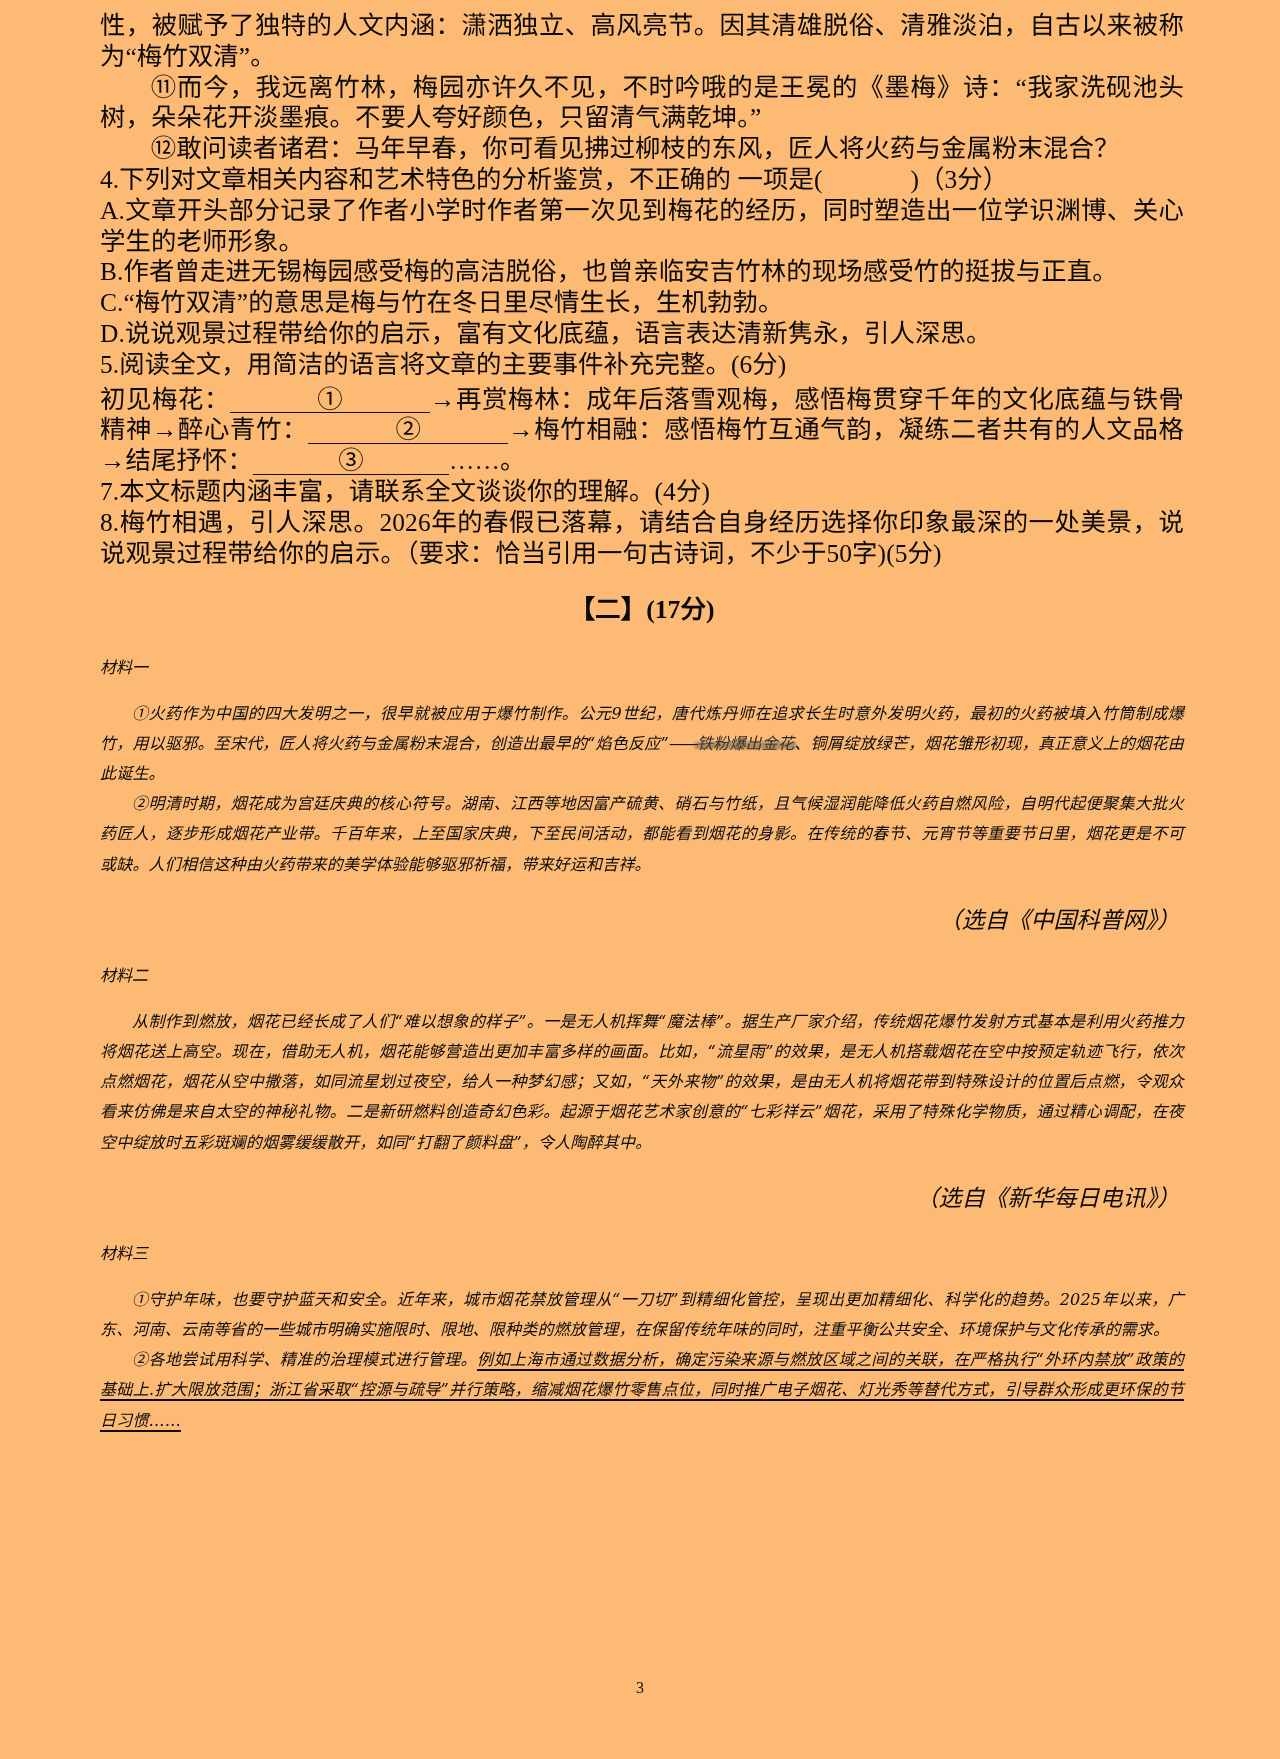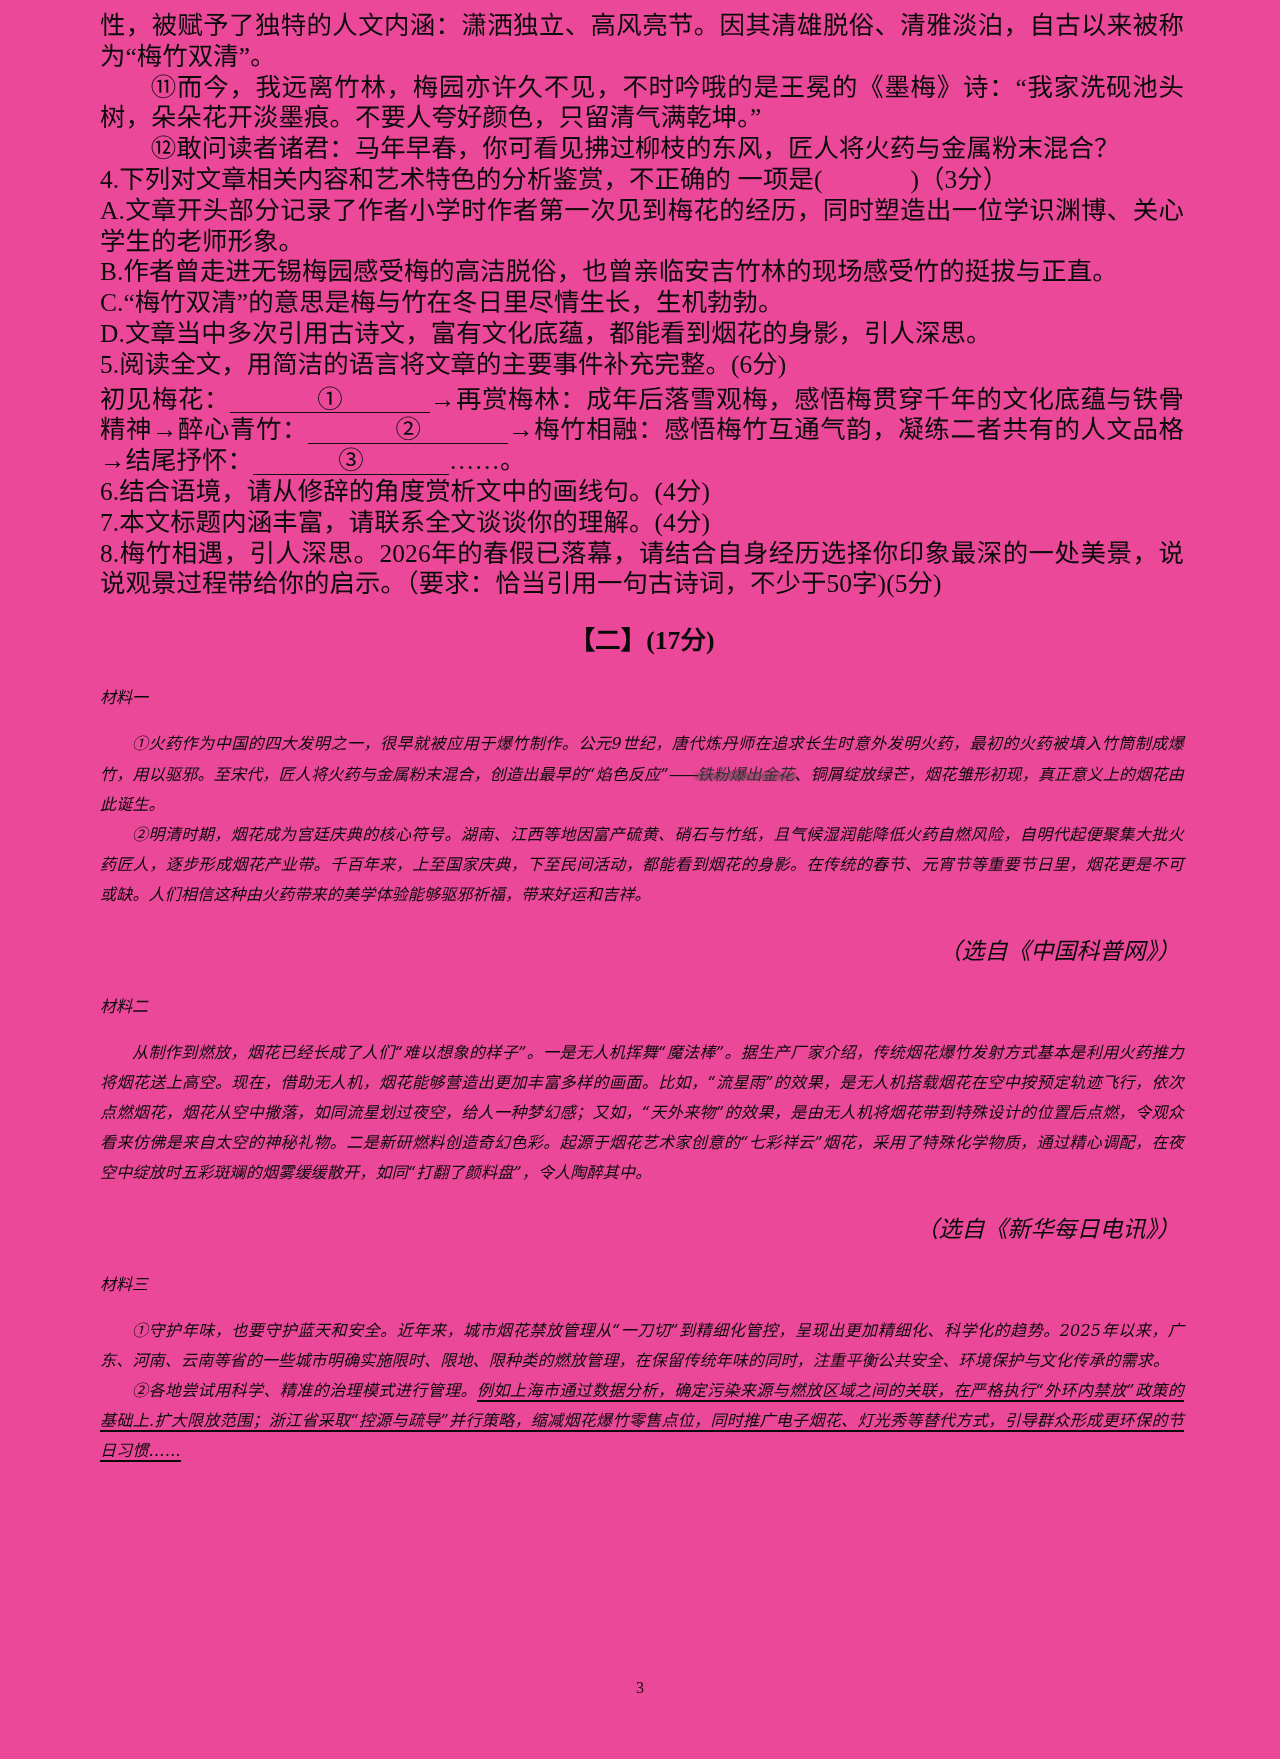--- a/index.html
+++ b/index.html
@@ -6,21 +6,21 @@
   html, body {
     margin: 0;
     padding: 0;
     background: #ffffff;
   }
   .page {
     position: relative;
     width: 1280px;
     height: 1759px;
     margin: 0 auto;
-    background: #ec4899;
+    background: #fdba74;
     box-sizing: border-box;
     padding: 10px 96px 0 100px;
     font-family: "DejaVu Sans", "Liberation Sans", sans-serif;
     color: #0a0a0a;
     overflow: hidden;
   }
 
   
   .ln {
     font-size: 25.2px;
@@ -136,32 +136,31 @@
     <p class="ln song">性，被赋予了独特的人文内涵：潇洒独立、高风亮节。因其清雄脱俗、清雅淡泊，自古以来被称为“梅竹双清”。</p>
     <p class="ln song indent2">⑪而今，我远离竹林，梅园亦许久不见，不时吟哦的是王冕的《墨梅》诗：“我家洗砚池头树，朵朵花开淡墨痕。不要人夸好颜色，只留清气满乾坤。”</p>
     <p class="ln song indent2">⑫敢问读者诸君：马年早春，你可看见拂过柳枝的东风，匠人将火药与金属粉末混合？</p>
   </div>
 
   <div>
     <p class="ln song"><span>4.下列对文章相关内容和艺术特色的分析鉴赏，不正确的 一项是(</span><span style="display:inline-block;width:88px"></span><span>)（3分）</span></p>
     <p class="ln song">A.文章开头部分记录了作者小学时作者第一次见到梅花的经历，同时塑造出一位学识渊博、关心学生的老师形象。</p>
     <p class="ln song">B.作者曾走进无锡梅园感受梅的高洁脱俗，也曾亲临安吉竹林的现场感受竹的挺拔与正直。</p>
     <p class="ln song">C.“梅竹双清”的意思是梅与竹在冬日里尽情生长，生机勃勃。</p>
-    <p class="ln song">D.文章当中多次引用古诗文，富有文化底蕴，都能看到烟花的身影，引人深思。</p>
+    <p class="ln song">D.说说观景过程带给你的启示，富有文化底蕴，语言表达清新隽永，引人深思。</p>
   </div>
 
   <div>
     <p class="ln song">5.阅读全文，用简洁的语言将文章的主要事件补充完整。(6分)</p>
     <p class="ln song" style="margin-top:4px">
       <span>初见梅花：</span><span class="blank b1">①</span><span>→再赏梅林：成年后落雪观梅，感悟梅贯穿千年的文化底蕴与铁骨精神→醉心青竹：</span><span class="blank b2">②</span><span>→梅竹相融：感悟梅竹互通气韵，凝练二者共有的人文品格→结尾抒怀：</span><span class="blank b3">③</span><span>……。</span>
     </p>
   </div>
 
   <div>
-    <p class="ln song">6.结合语境，请从修辞的角度赏析文中的画线句。(4分)</p>
   </div>
 
   <div>
     <p class="ln song">7.本文标题内涵丰富，请联系全文谈谈你的理解。(4分)</p>
   </div>
 
   <div>
     <p class="ln song">8.梅竹相遇，引人深思。2026年的春假已落幕，请结合自身经历选择你印象最深的一处美景，说说观景过程带给你的启示。（要求：恰当引用一句古诗词，不少于50字)(5分)</p>
   </div>
 

